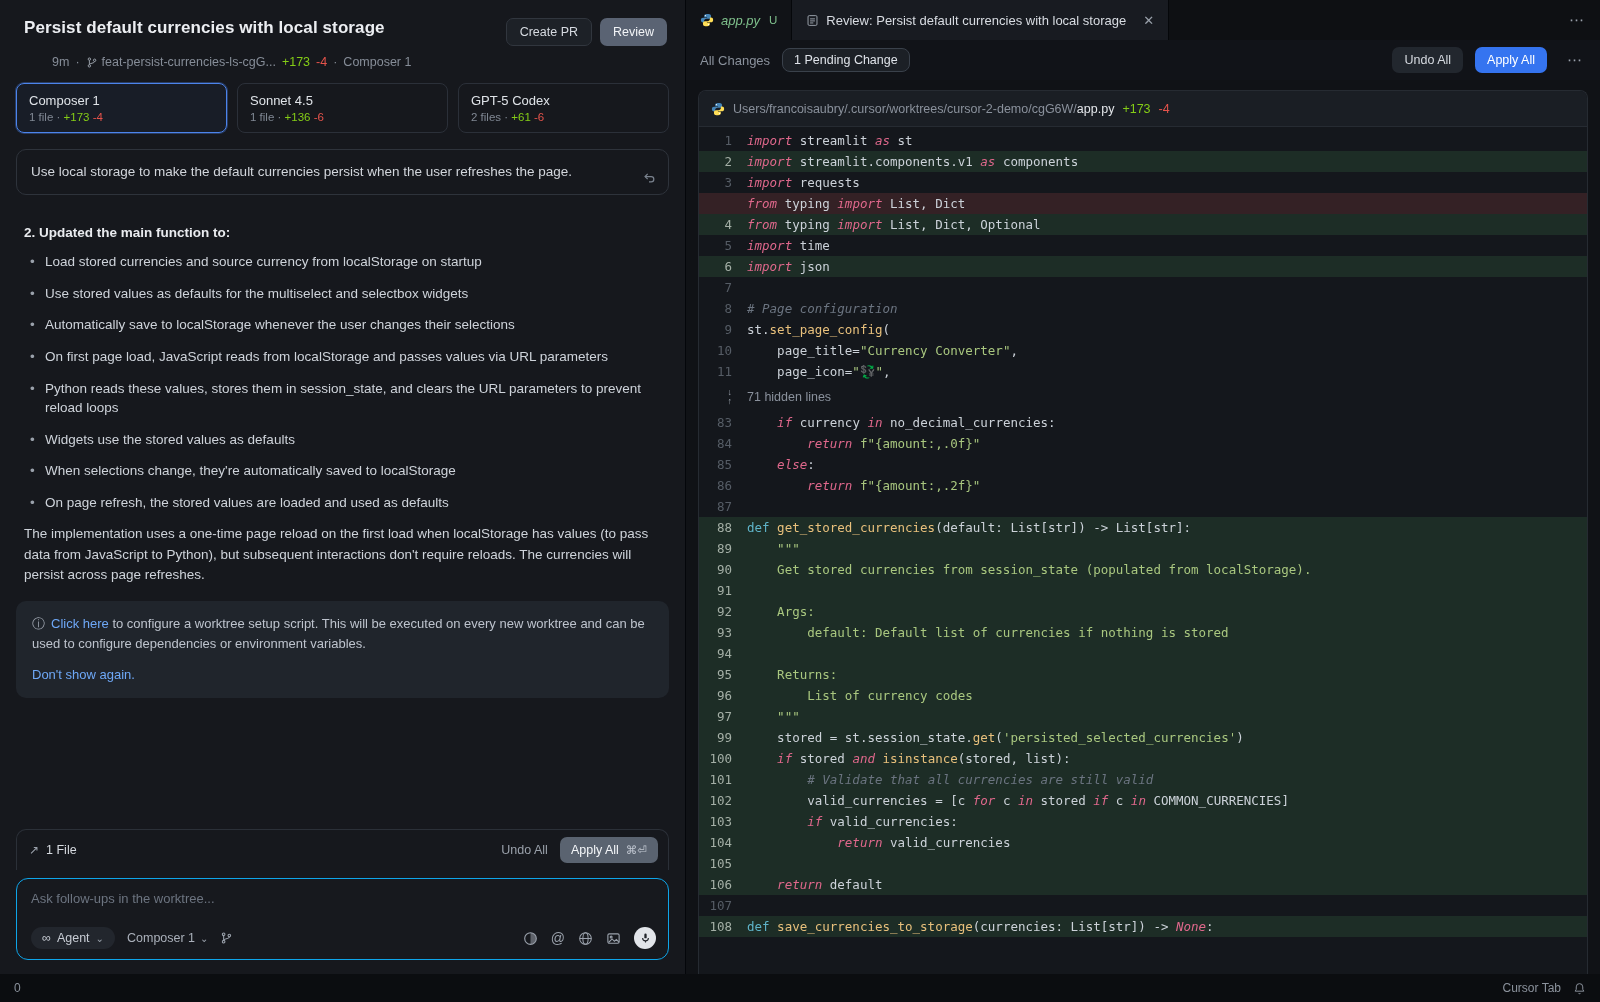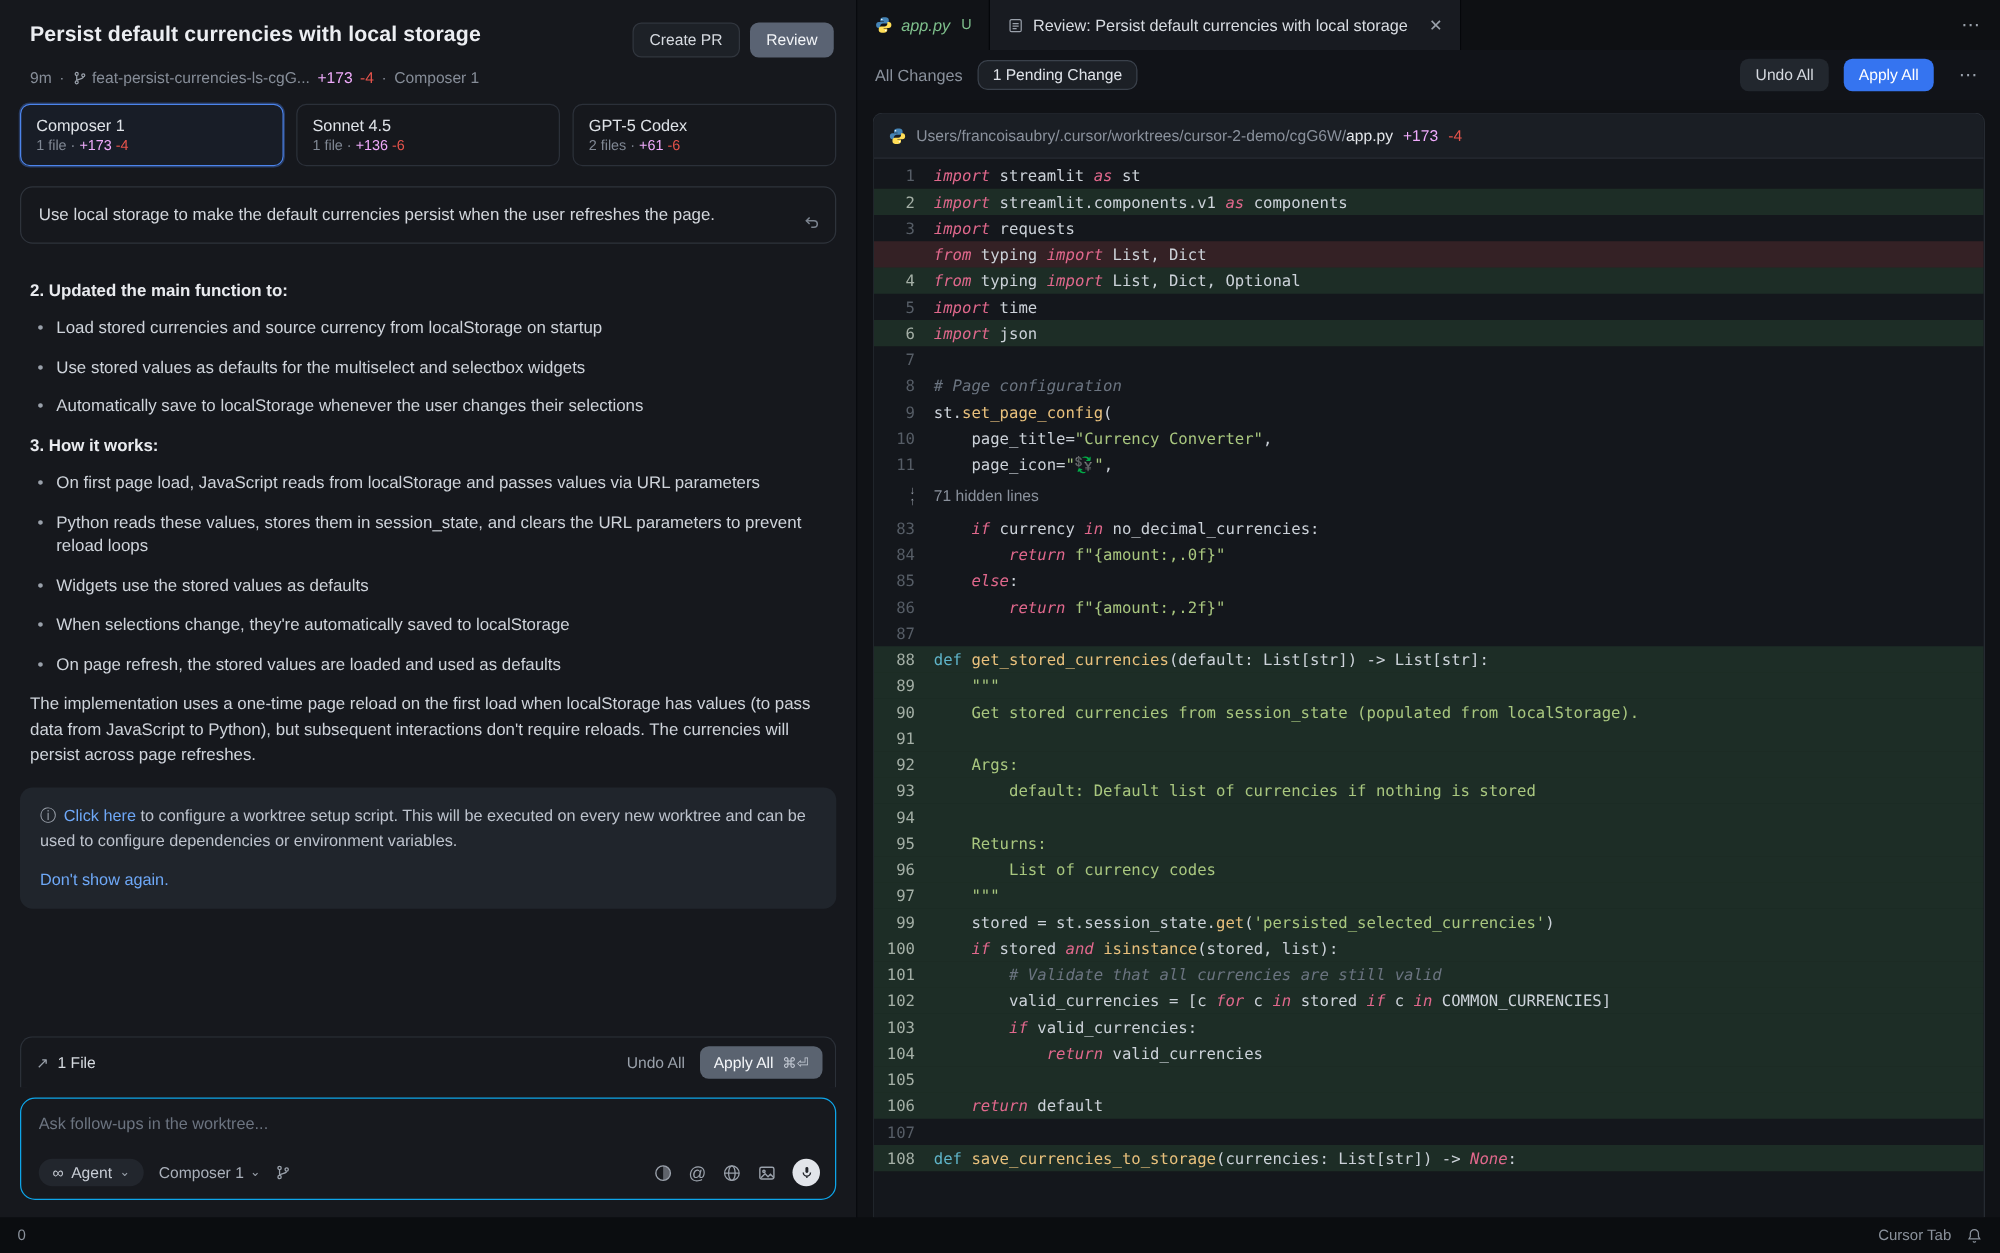--- a/index.html
+++ b/index.html
@@ -13,24 +13,24 @@
     display:flex; flex-direction:column; min-height:0; }
   .lp-header { display:flex; justify-content:space-between; align-items:flex-start;
     padding:18px 18px 0 24px; }
   .lp-header h1 { font-size:17px; font-weight:700; color:#eceef2; letter-spacing:.1px; }
   .lp-actions { display:flex; gap:8px; }
   .btn { border:none; border-radius:7px; font-size:12.5px; padding:6px 13px; cursor:pointer;
     font-family:inherit; }
   .btn.ghost { background:#1d2127; border:1px solid #31363e; color:#d6dae0; }
   .btn.slate { background:#5a6373; color:#f2f4f7; }
   .lp-meta { display:flex; align-items:flex-start; gap:6px; padding:9px 24px 2px;
-    font-size:12.5px; color:#868d98; white-space:nowrap; }
+    font-size:12.5px; color:#868d98; white-space:nowrap;margin-left:28px; }
   .lp-meta .branch { display:inline-flex; align-items:center; gap:4px; max-width:230px;
     overflow:hidden; text-overflow:ellipsis; }
-  .green { color:#f0abfc; } .red { color:#e5534b; }
+  .green { color:#84cc16; } .red { color:#e5534b; }
 
   .models { display:flex; gap:10px; padding:12px 16px 4px; }
   .model-card { flex:1; border:1px solid #2b3039; border-radius:8px; padding:9px 12px;
     cursor:pointer; background:transparent; }
   .model-card.selected { border-color:#4c84ec; background:rgba(72,128,236,0.05);
     box-shadow:0 0 0 1px rgba(76,132,236,.35); }
   .model-name { font-size:13px; color:#dfe3e8; margin-bottom:3px; }
   .model-detail { font-size:11.5px; color:#808894; }
 
   .prompt-card { margin:12px 16px 6px; border:1px solid #2e333b; border-radius:10px;
@@ -218,21 +218,20 @@
         </span>
       </div>
 
       <div class="md">
         <p class="md-h"><span>2.</span> <span>Updated the main function to:</span></p>
         <ul>
           <li>Load stored currencies and source currency from localStorage on startup</li>
           <li>Use stored values as defaults for the multiselect and selectbox widgets</li>
           <li>Automatically save to localStorage whenever the user changes their selections</li>
         </ul>
-        <p class="md-h"><span>3.</span> <span>How it works:</span></p>
         <ul>
           <li>On first page load, JavaScript reads from localStorage and passes values via URL parameters</li>
           <li>Python reads these values, stores them in session_state, and clears the URL parameters to prevent reload loops</li>
           <li>Widgets use the stored values as defaults</li>
           <li>When selections change, they're automatically saved to localStorage</li>
           <li>On page refresh, the stored values are loaded and used as defaults</li>
         </ul>
         <p class="md-p">The implementation uses a one-time page reload on the first load when localStorage has values (to pass data from JavaScript to Python), but subsequent interactions don't require reloads. The currencies will persist across page refreshes.</p>
       </div>
 

